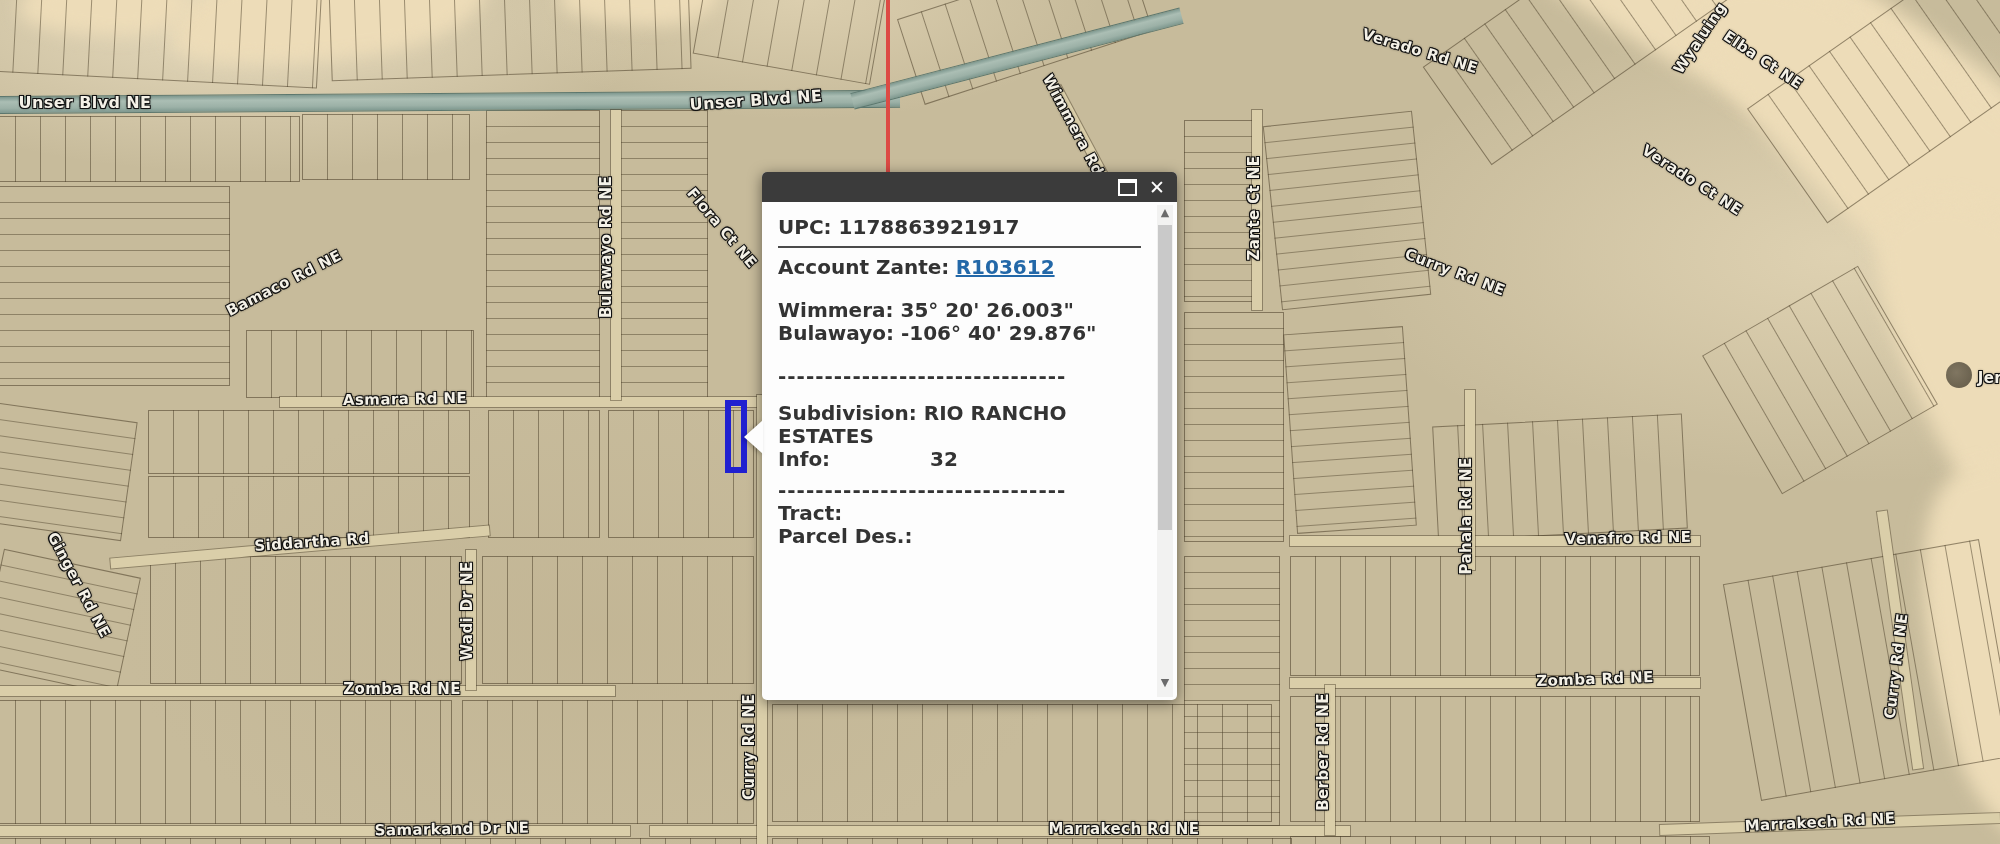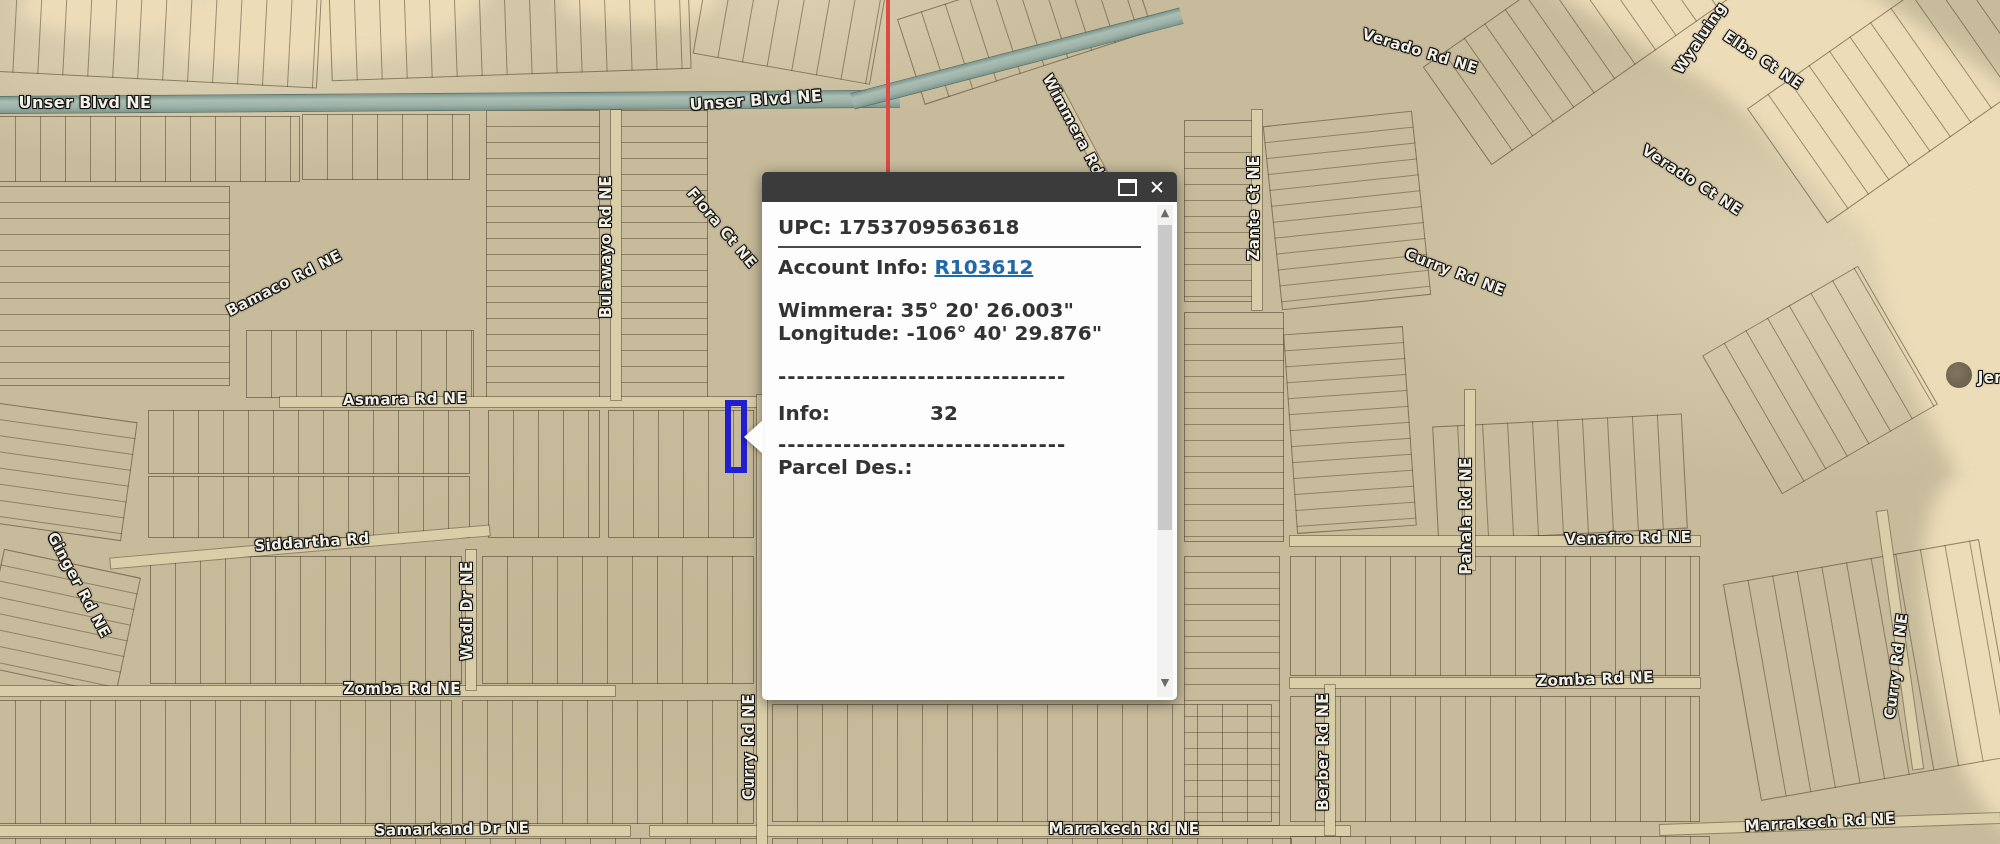--- a/index.html
+++ b/index.html
@@ -181,45 +181,50 @@
 
 <div id="popup">
   <div id="popup-pointer"></div>
   <div id="popup-titlebar">
     <div id="maximize-btn"></div>
     <div id="close-btn">✕</div>
   </div>
   <div id="popup-body">
     <div class="b">
       <span>UPC:</span>
-      <span>1753709563618</span>
+      <span>1178863921917</span>
     </div>
     <hr id="upc-rule">
     <div>
-      <span class="b">Account Info:</span>
+      <span class="b">Account Zante:</span>
       <a class="acct-link">R103612</a>
     </div>
     <div class="gap20"></div>
     <div class="b">
       <span>Wimmera:</span>
       <span>35° 20' 26.003"</span>
     </div>
     <div class="b">
-      <span>Longitude:</span>
+      <span>Bulawayo:</span>
       <span>-106° 40' 29.876"</span>
     </div>
     <div class="gap20"></div>
     <div class="dashes">-------------------------------</div>
     <div class="gap14"></div>
+    <div id="subdiv-line" class="b">
+      <span>Subdivision:</span>
+      <span>RIO RANCHO ESTATES</span>
+    </div>
     <div class="kv">
       <span class="k">Info:</span>
       <span class="v">32</span>
     </div>
     <div class="gap8"></div>
     <div class="dashes">-------------------------------</div>
+    <div class="b">Tract:</div>
     <div class="b">Parcel Des.:</div>
     <div class="gap20"></div>
 
     <div id="popup-scrollbar">
       <div id="scroll-up">▲</div>
       <div id="scroll-thumb"></div>
       <div id="scroll-down">▼</div>
     </div>
   </div>
 </div>

